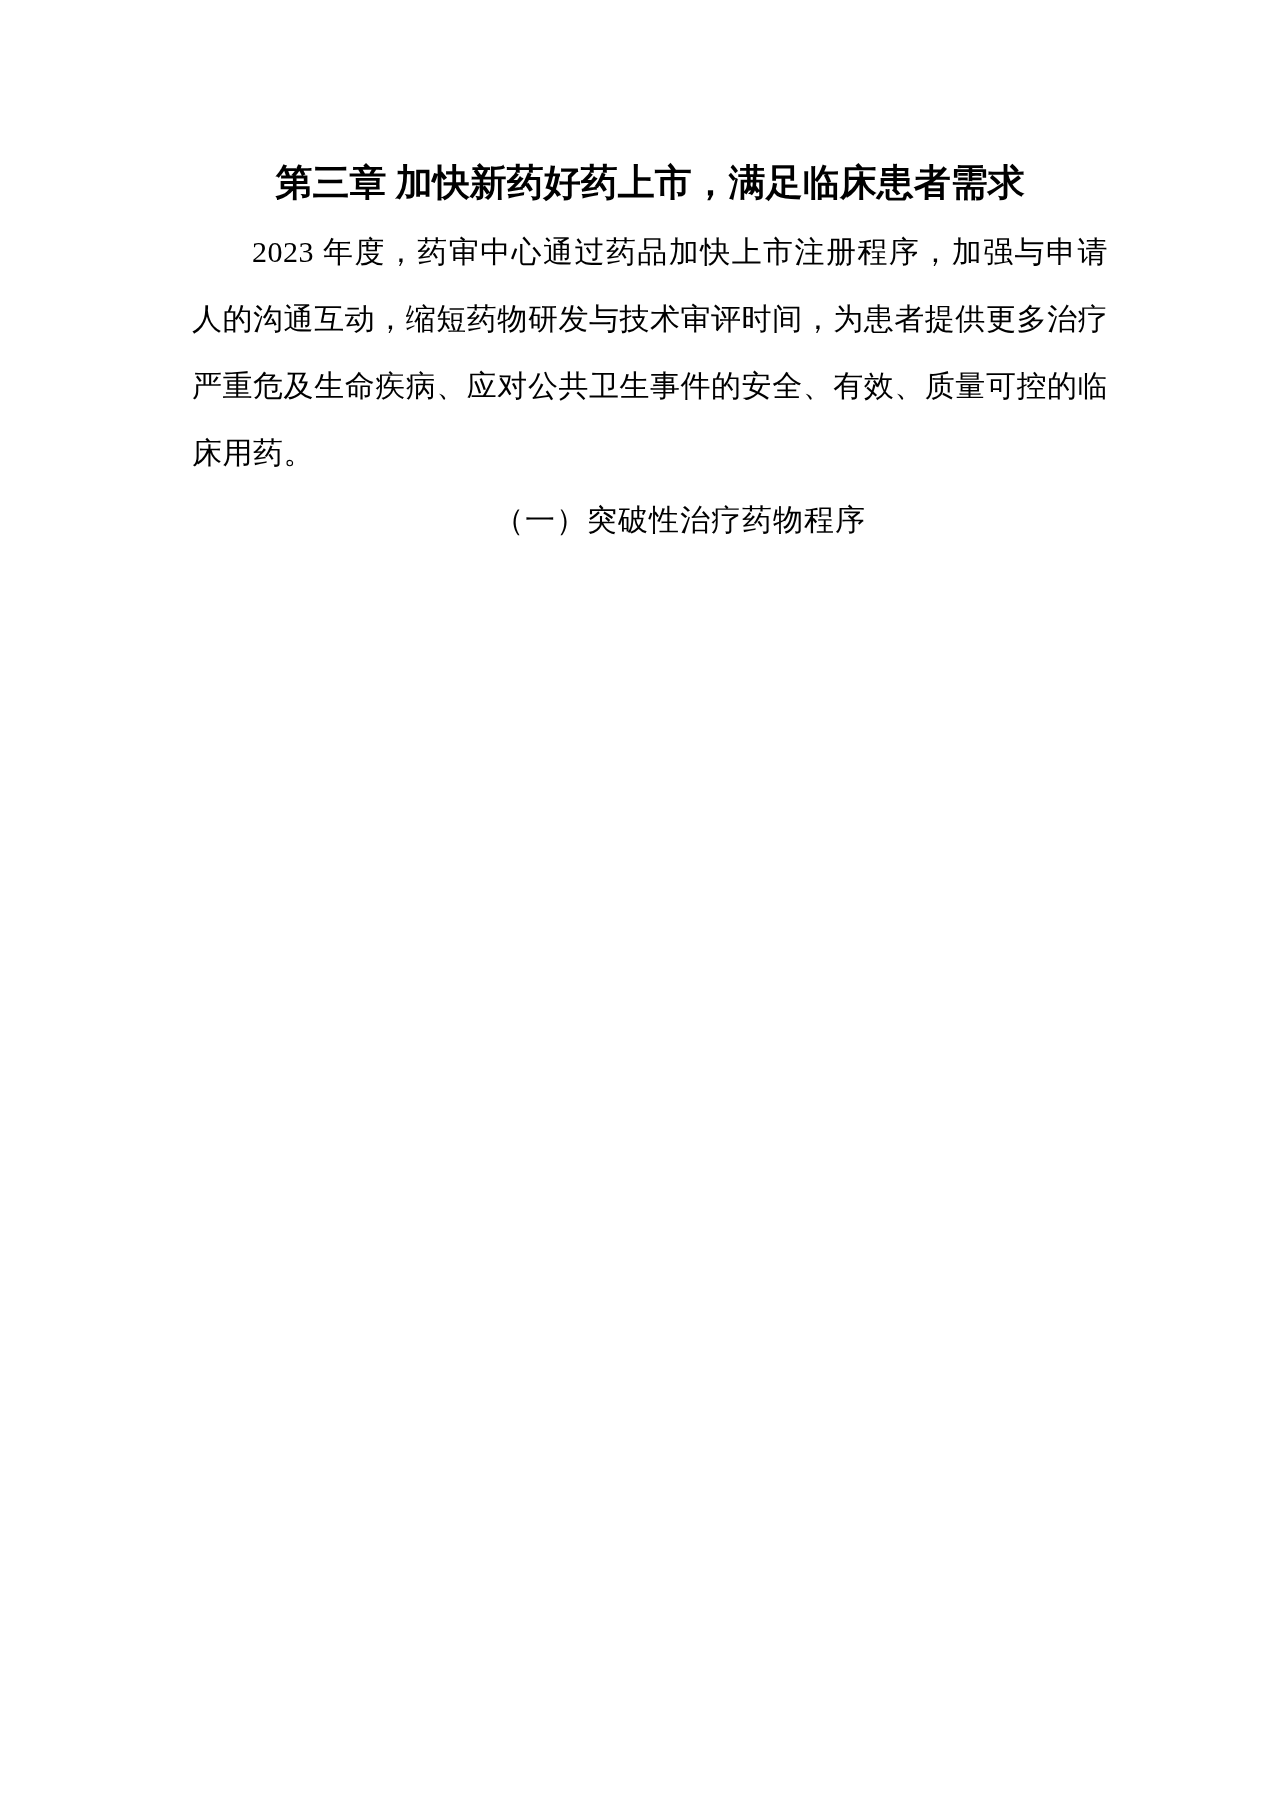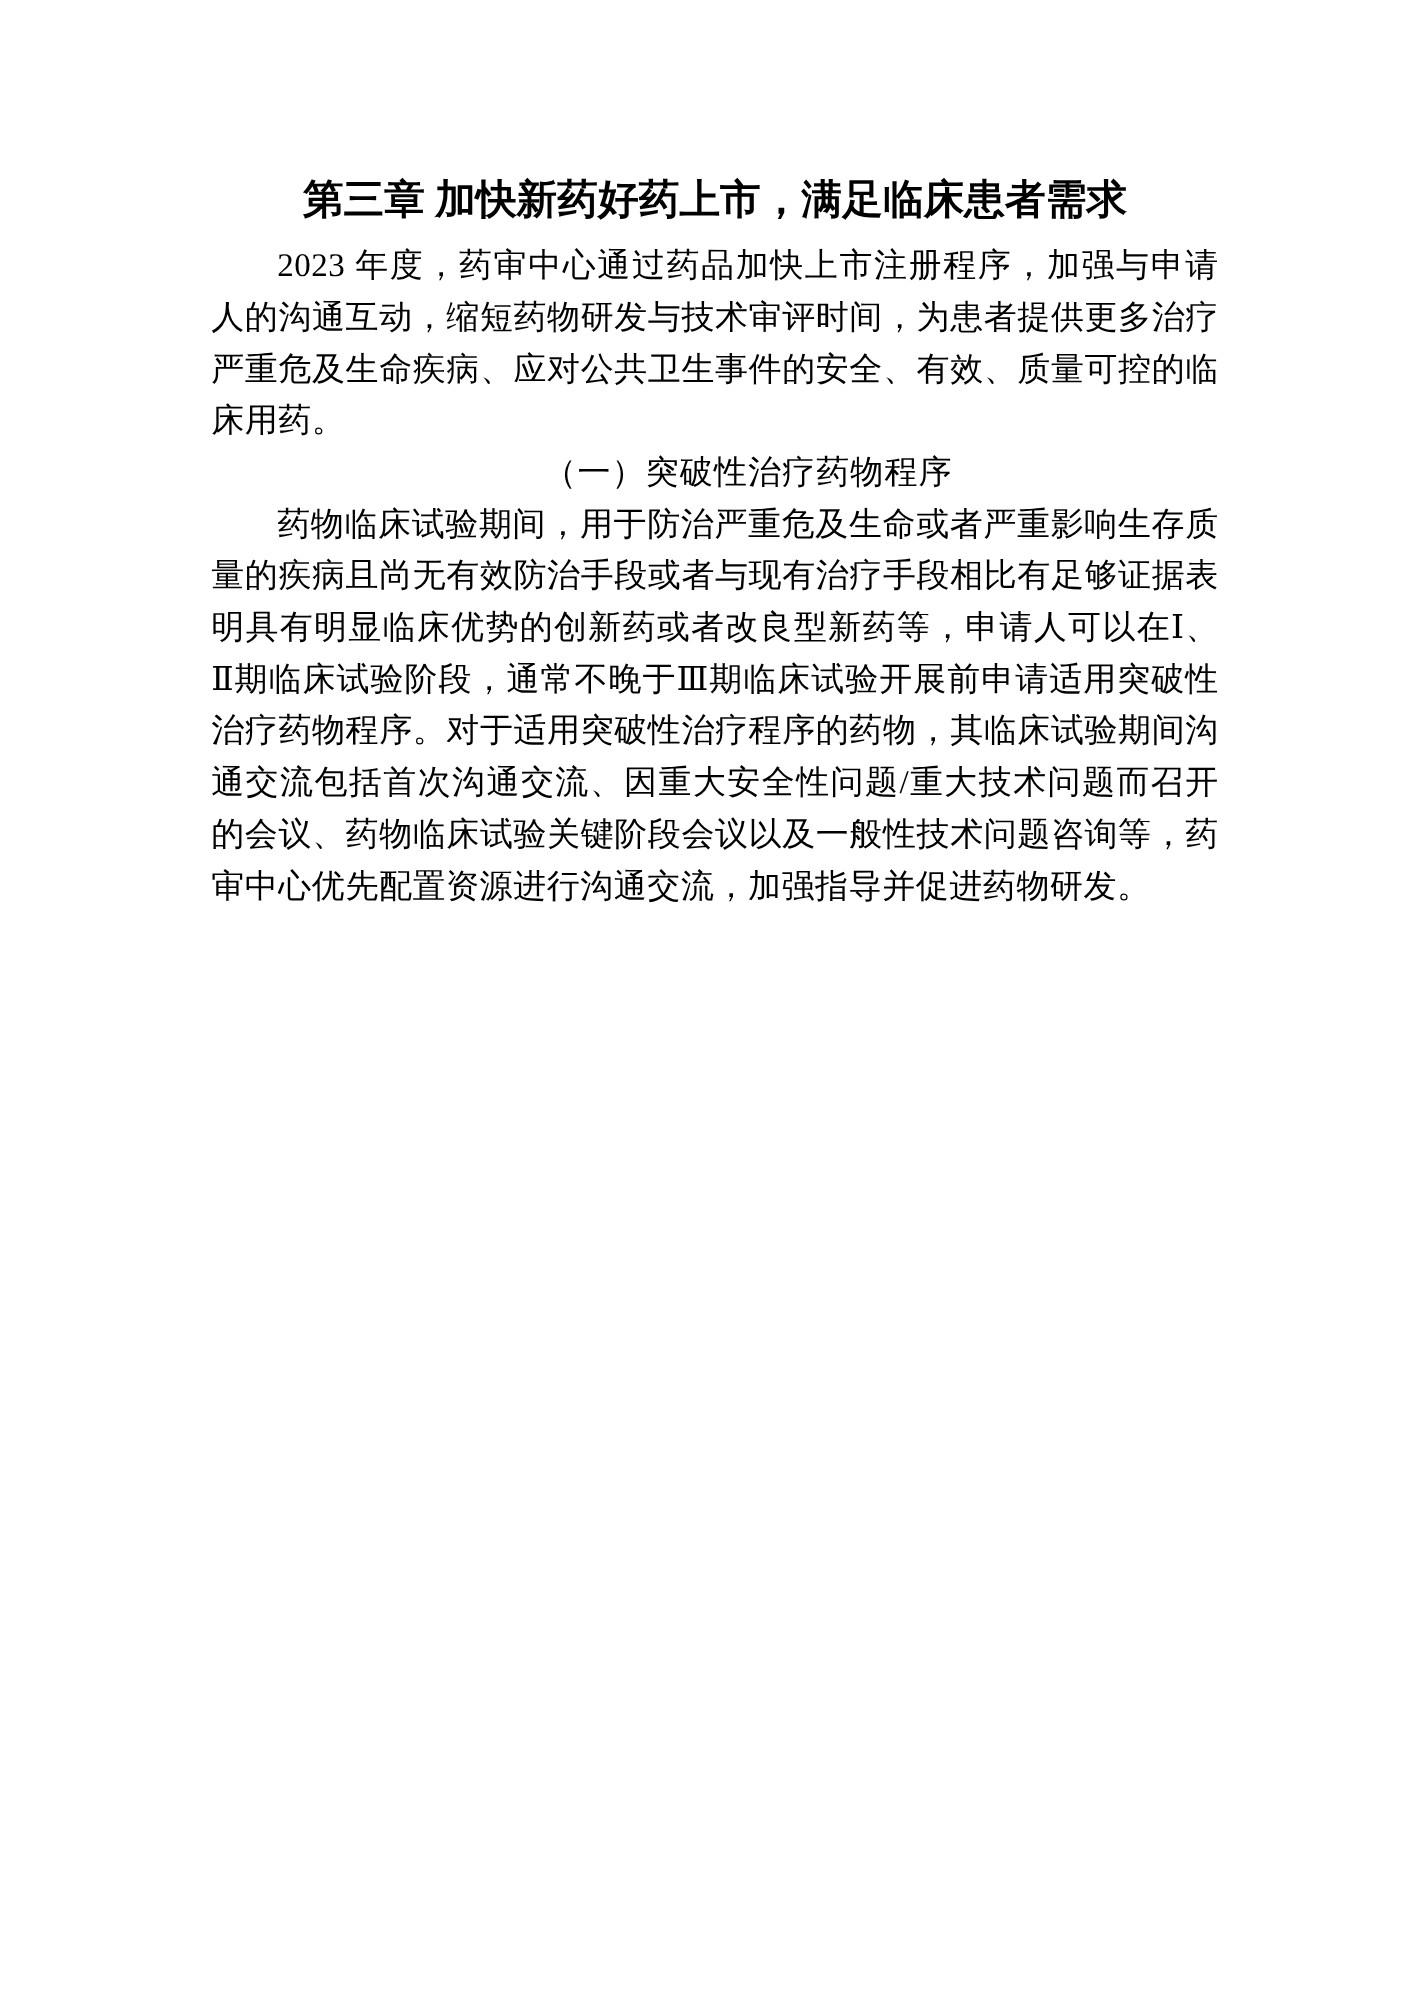--- a/index.html
+++ b/index.html
@@ -27,21 +27,21 @@
     font-size: 37px;
     font-weight: bold;
     line-height: 50px;
     text-align: center;
     letter-spacing: 0px;
     white-space: nowrap;
   }
   p.body-para, p.sub-heading {
     margin: 0;
     font-size: 30px;
-    line-height: 47px;
+    line-height: 67px;
     text-align: justify;
     text-indent: 2em;
     letter-spacing: 0.5px;
   }
   p.sub-heading {
     text-align: center;
     letter-spacing: 1px;
   }
   .page-number {
     position: absolute;
@@ -59,18 +59,17 @@
 <body>
 
 <div class="page">
   <div class="content">
     <h1 class="chapter-title">第三章 加快新药好药上市，满足临床患者需求</h1>
 
     <p class="body-para">2023 年度，药审中心通过药品加快上市注册程序，加强与申请人的沟通互动，缩短药物研发与技术审评时间，为患者提供更多治疗严重危及生命疾病、应对公共卫生事件的安全、有效、质量可控的临床用药。</p>
 
     <p class="sub-heading">（一）突破性治疗药物程序</p>
 
-    <p class="body-para">药物临床试验期间，用于防治严重危及生命或者严重影响生存质量的疾病且尚无有效防治手段或者与现有治疗手段相比有足够证据表明具有明显临床优势的创新药或者改良型新药等，申请人可以在Ⅰ、Ⅱ期临床试验阶段，通常不晚于Ⅲ期临床试验开展前申请适用突破性治疗药物程序。对于适用突破性治疗程序的药物，其临床试验期间沟通交流包括首次沟通交流、因重大安全性问题/重大技术问题而召开的会议、药物临床试验关键阶段会议以及一般性技术问题咨询等，药审中心优先配置资源进行沟通交流，加强指导并促进药物研发。</p>
 
   </div>
 
   <div class="page-number">— 39 —</div>
 </div>
 
 </body></html>

